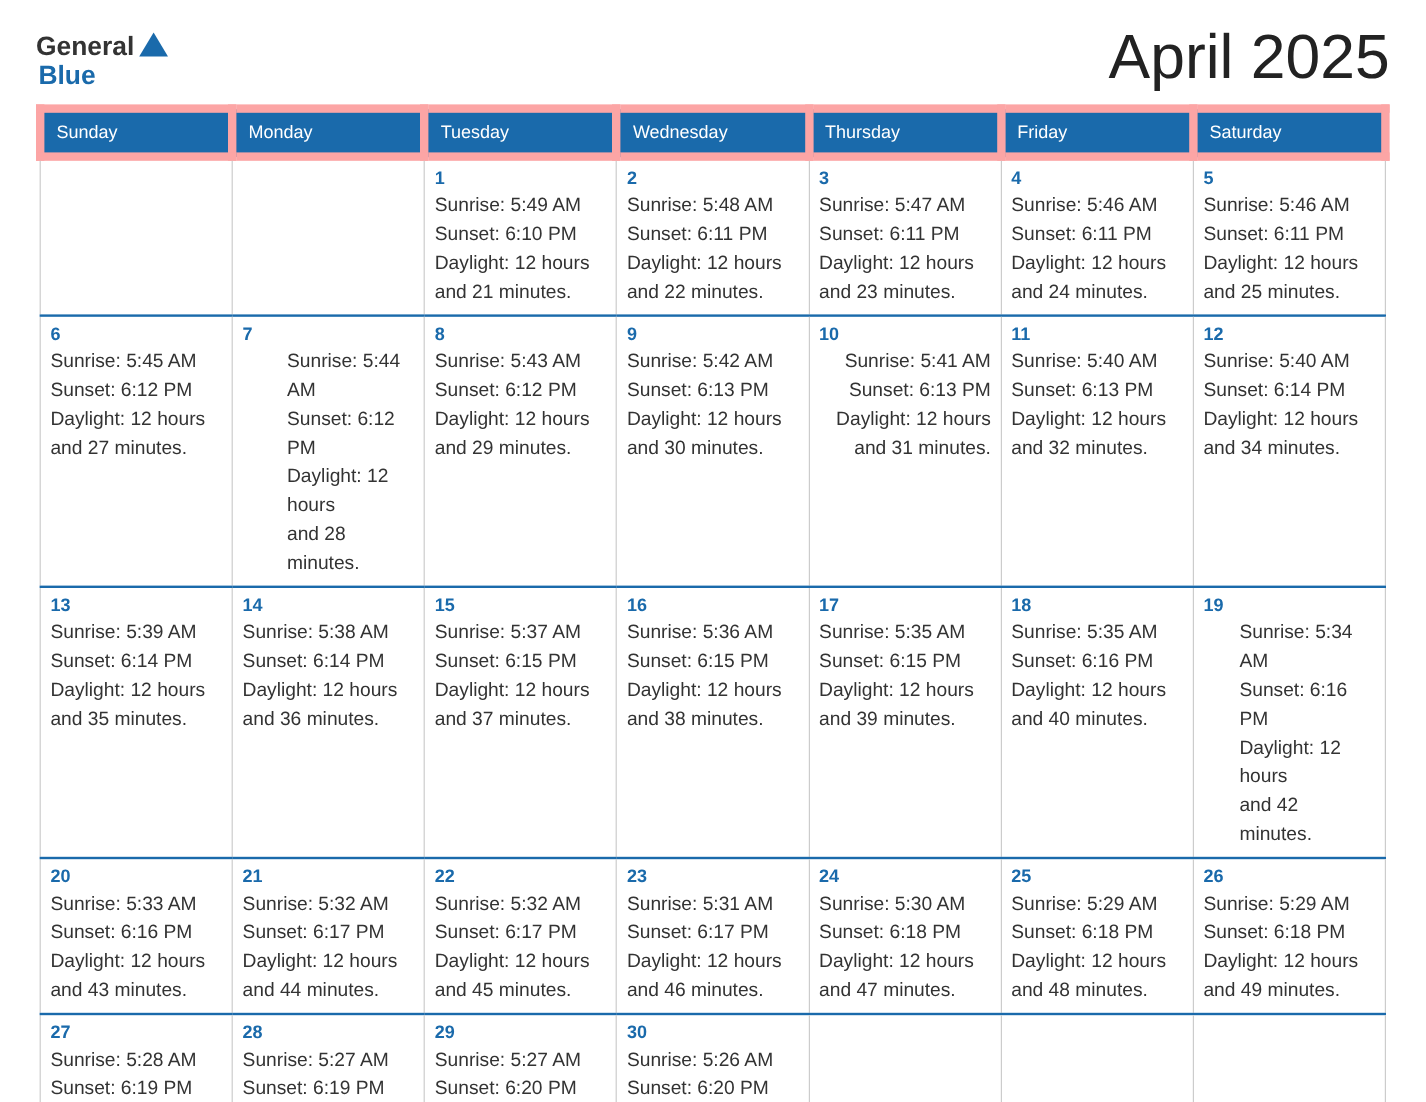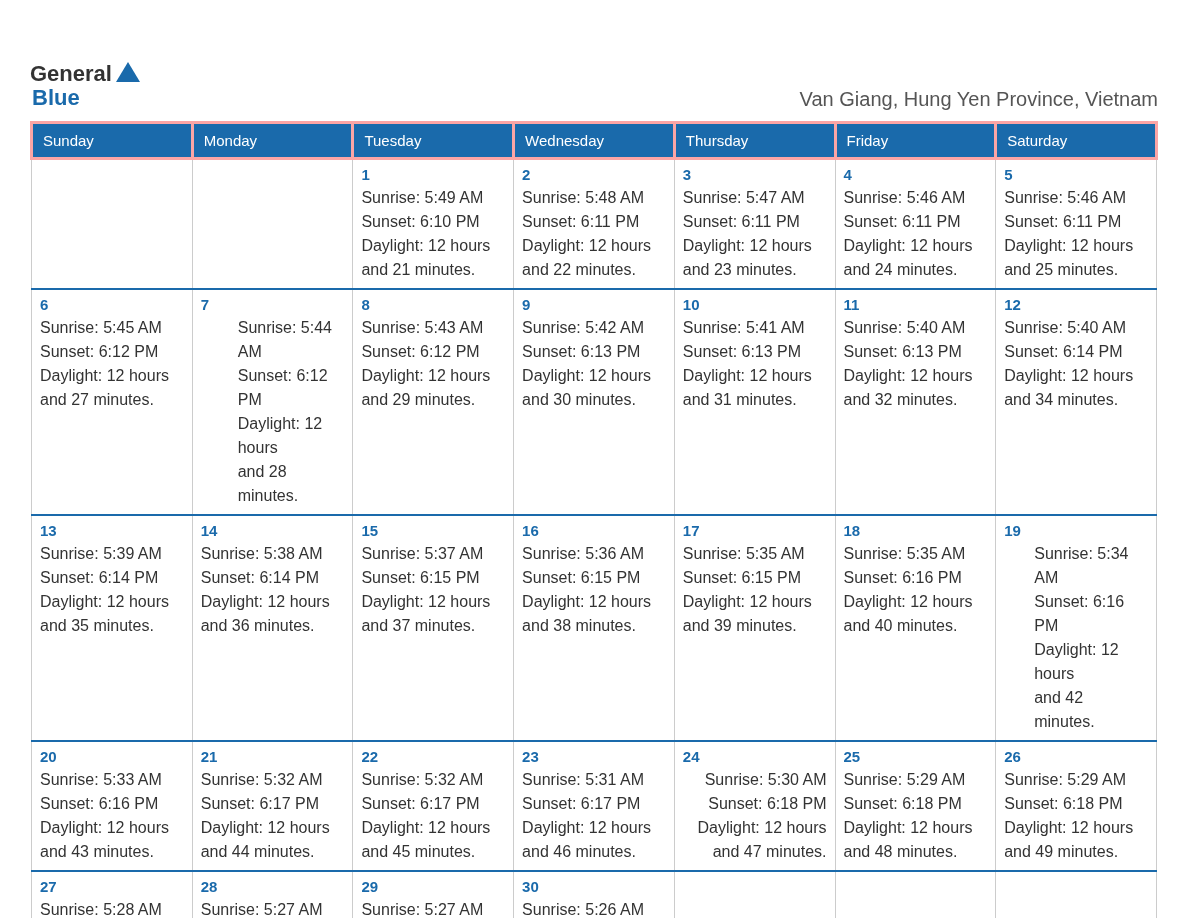--- a/index.html
+++ b/index.html
@@ -6,23 +6,22 @@
     body {
       font-family: Arial, sans-serif;
       background: #fff;
       padding: 20px 30px;
       width: 1188px;
       min-height: 918px;
     }
     .header-area {
       display: flex;
       justify-content: space-between;
-      align-items: flex-end;
+      align-items: center;
       margin-bottom: 10px;
-      margin-top: 36px;
     }
     .logo {
       display: flex;
       flex-direction: column;
       align-items: flex-start;
       padding-top: 5px;
     }
     .logo-top {
       display: flex;
       align-items: center;
@@ -67,21 +66,21 @@
       border-collapse: collapse;
       border: 1px solid #aaa;
     }
     .calendar-table th {
       background-color: #1a6aab;
       color: #fff;
       padding: 8px 10px;
       font-size: 15px;
       font-weight: normal;
       text-align: left;
-      border: 3px solid #fca5a5;
+      border: 7px solid #fca5a5;
     }
     .calendar-table td {
       vertical-align: top;
       padding: 6px 8px;
       border: 1px solid #ccc;
       width: calc(100% / 7);
       min-height: 90px;
       font-size: 13px;
       color: #333;
     }
@@ -109,21 +108,21 @@
 
 <div class="header-area">
   <div class="logo">
     <div class="logo-top">
       <span class="logo-general">General</span>
       <div class="logo-triangle"></div>
     </div>
     <span class="logo-blue">Blue</span>
   </div>
   <div class="title-area">
-    <div class="location-title">Van Giang, Hung Yen Province, Vietnam</div>
+    <div class="month-title">April 2025</div>
   </div>
 </div>
 
 <table class="calendar-table">
   <thead>
     <tr>
     <th>Sunday</th>
         <th>Monday</th>
         <th>Tuesday</th>
         <th>Wednesday</th>
@@ -196,21 +195,21 @@
         </td>
         <td>
           <span class="day-number">9</span>
           <div class="day-info" style="white-space: pre-line;">Sunrise: 5:42 AM
 Sunset: 6:13 PM
 Daylight: 12 hours
 and 30 minutes.</div>
         </td>
         <td>
           <span class="day-number">10</span>
-          <div class="day-info" style="white-space: pre-line;">Sunrise: 5:41 AM
+          <div class="day-info" style="white-space: pre-line; text-align: right;">Sunrise: 5:41 AM
 Sunset: 6:13 PM
 Daylight: 12 hours
 and 31 minutes.</div>
         </td>
         <td>
           <span class="day-number">11</span>
           <div class="day-info" style="white-space: pre-line;">Sunrise: 5:40 AM
 Sunset: 6:13 PM
 Daylight: 12 hours
 and 32 minutes.</div>
@@ -298,21 +297,21 @@
         </td>
         <td>
           <span class="day-number">23</span>
           <div class="day-info" style="white-space: pre-line;">Sunrise: 5:31 AM
 Sunset: 6:17 PM
 Daylight: 12 hours
 and 46 minutes.</div>
         </td>
         <td>
           <span class="day-number">24</span>
-          <div class="day-info" style="white-space: pre-line; text-align: right;">Sunrise: 5:30 AM
+          <div class="day-info" style="white-space: pre-line;">Sunrise: 5:30 AM
 Sunset: 6:18 PM
 Daylight: 12 hours
 and 47 minutes.</div>
         </td>
         <td>
           <span class="day-number">25</span>
           <div class="day-info" style="white-space: pre-line;">Sunrise: 5:29 AM
 Sunset: 6:18 PM
 Daylight: 12 hours
 and 48 minutes.</div>

